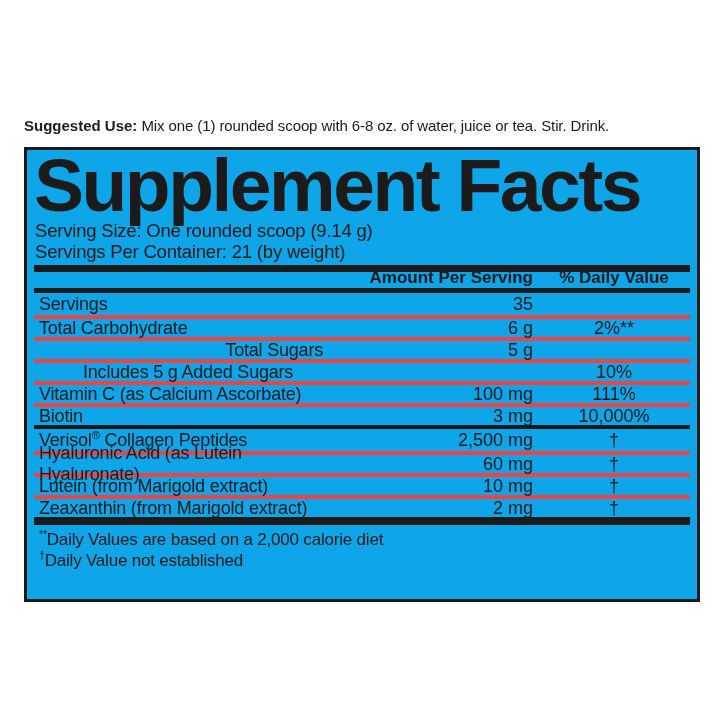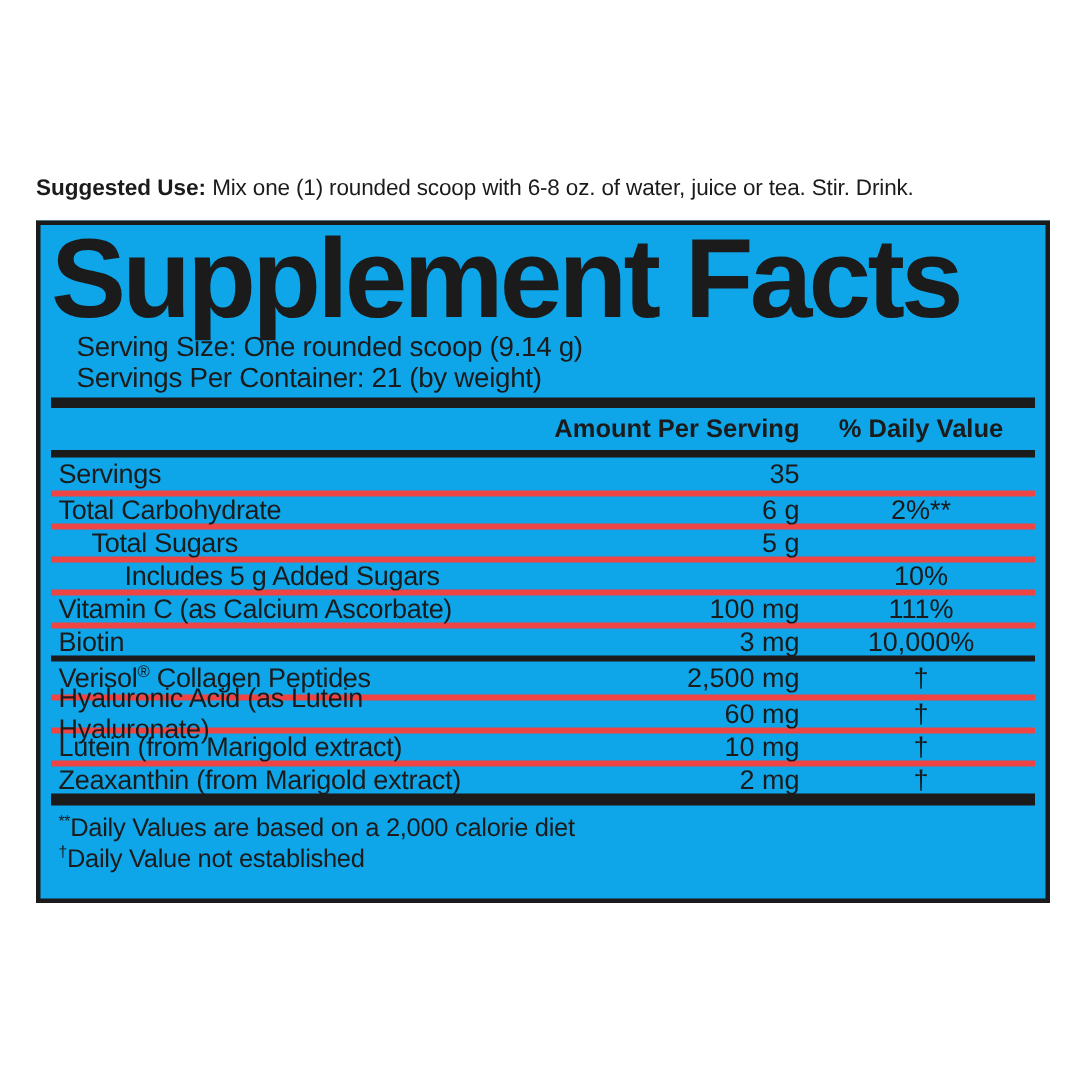--- a/index.html
+++ b/index.html
@@ -37,47 +37,47 @@
     padding: 0 7px;
     overflow: hidden;
   }
   .panel-title {
     font-size: 75px;
     font-weight: bold;
     letter-spacing: -2.5px;
     line-height: 70px;
     white-space: nowrap;
   }
-  .serving-block { margin-left: 17px; margin-bottom: 3px; }
+  .serving-block { margin-left: 1px; margin-bottom: 3px; }
   .serving-line { font-size: 18.5px; line-height: 21px; letter-spacing: -0.2px; }
   .bar { background: #1b1b1b; }
   .bar-top { height: 7px; }
   .bar-header { height: 5px; }
   .bar-mid { height: 4px; }
   .bar-bottom { height: 8px; }
   .hdr-row {
     display: flex;
-    align-items: center;
-    height: 28px;
+    align-items: flex-end;
+    height: 16px;
     font-weight: bold;
     font-size: 17px;
   }
   .col-name { flex: 1; padding-left: 5px; font-size: 18px; letter-spacing: -0.2px; }
   .hdr-row .col-name { font-size: 17px; }
   .col-amount { width: 215px; text-align: right; padding-right: 5px; font-size: 18px; }
   .col-dv { width: 152px; text-align: center; font-size: 18px; }
   .hdr-row .col-amount, .hdr-row .col-dv { font-size: 17px; }
   .row {
     display: flex;
     align-items: center;
     height: 22px;
     border-top: 4px solid #ef4444;
   }
   .row.first { border-top: none; }
-  .indent-1 { padding-left: 27px; }
+  .indent-1 { padding-left: 27px; text-align: right; }
   .indent-2 { padding-left: 49px; }
   .footnotes {
     padding: 5px 0 0 5px;
     font-size: 17px;
     line-height: 20.5px;
     letter-spacing: -0.2px;
   }
   sup { font-size: 62%; vertical-align: super; line-height: 0; }
 </style>
 </head>

